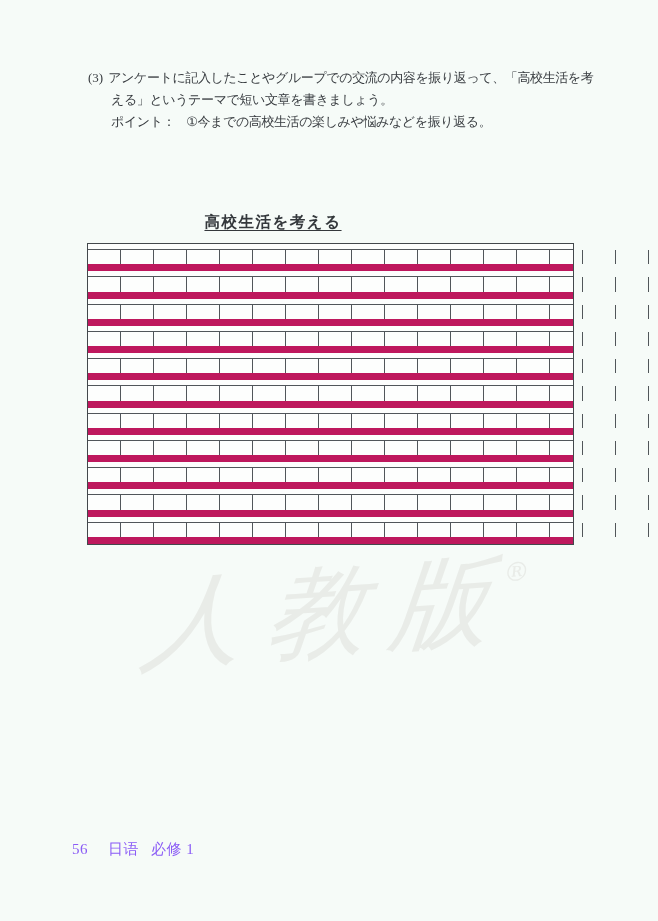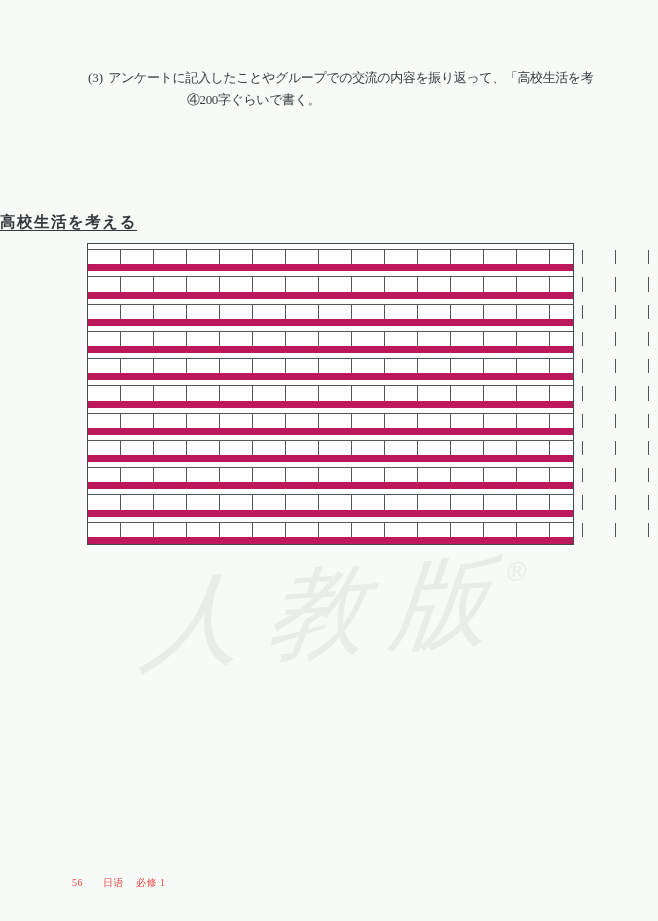--- a/index.html
+++ b/index.html
@@ -34,21 +34,23 @@
   .indent-body { padding-left: 23px; }
   .indent-points { padding-left: 99px; }
   .points-label { margin-right: 11px; }
 
   
   .title-wrap {
     position: absolute;
     left: 0;
     top: 212px;
     width: 522px;
+    padding-left: 24px;
     box-sizing: border-box;
+    text-align: center;
   }
   .title {
     font-family: "Liberation Sans", sans-serif;
     font-weight: bold;
     font-size: 15.5px;
     letter-spacing: 1.5px;
     color: #34383c;
     text-decoration: underline;
     text-underline-offset: 3px;
   }
@@ -113,37 +115,38 @@
     letter-spacing: 0;
     position: relative;
     top: -52px;
     left: -14px;
   }
 
   
   .footer {
     position: absolute;
     left: 72px;
-    top: 876px;
-    font-size: 10px;
+    top: 840px;
+    font-size: 15px;
     letter-spacing: 0.5px;
-    color: #ef4444;
+    color: #8b5cf6;
     white-space: nowrap;
   }
   .footer .pg { margin-right: 20px; }
   .footer .bk { margin-right: 12px; }
 </style>
 </head>
 <body>
 
 <div class="page">
 
   <div class="exercise">
     <div class="prompt-line"><span class="marker">(3)</span><span>アンケートに記入したことやグループでの交流の内容を振り返って、「高校生活を考</span></div>
-    <div class="prompt-line indent-points">④200字ぐらいで書く。</div>
+    <div class="prompt-line indent-body">える」というテーマで短い文章を書きましょう。</div>
+    <div class="prompt-line indent-body"><span class="points-label">ポイント：</span><span>①今までの高校生活の楽しみや悩みなどを振り返る。</span></div>
   </div>
 
   <div class="title-wrap">
     <span class="title">高校生活を考える</span>
   </div>
 
   <div class="grid">
       <div class="g-strip"></div>
       <div class="g-row">
         <div class="g-cell"></div>

